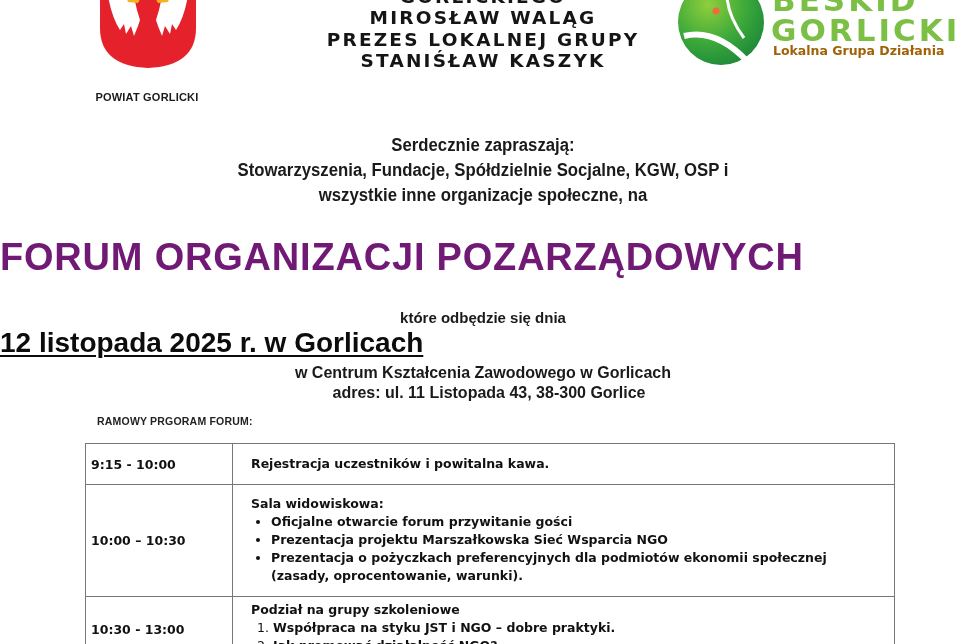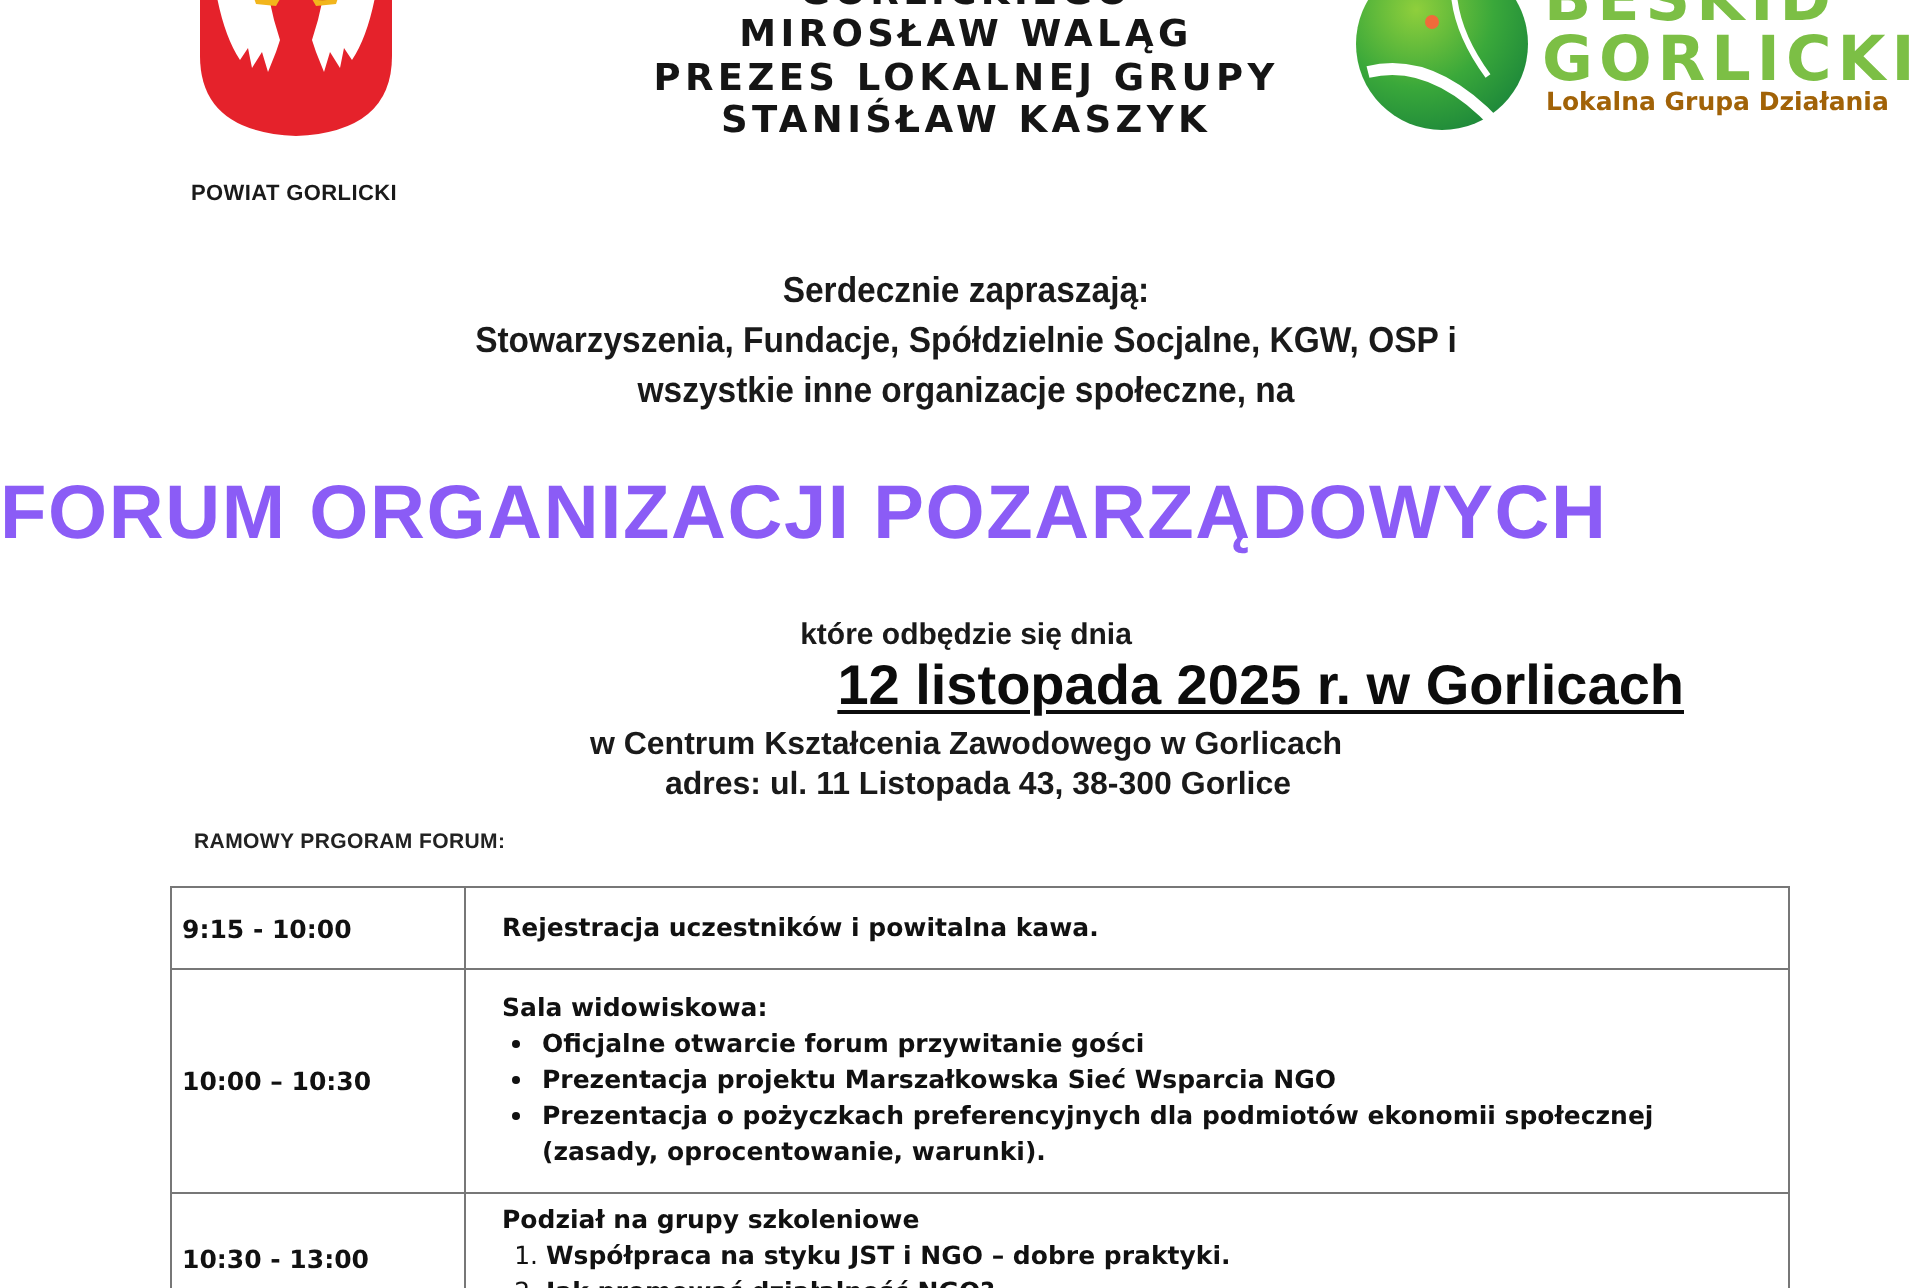--- a/index.html
+++ b/index.html
@@ -44,29 +44,29 @@
       left:0; width:966px; text-align:center; font-family:"Liberation Sans", sans-serif;
       font-weight:bold; font-size:18px; color:#1a1a1a; white-space:nowrap;
     }
     #invite-title { top:135px; transform:scaleX(0.93); }
     #invite-line1 { top:160px; transform:scaleX(0.93); }
     #invite-line2 { top:185px; transform:scaleX(0.93); }
 
     #forum-title {
       left:0; width:765px; top:236px; text-align:center;
       font-family:"Liberation Sans", sans-serif; font-weight:bold;
-      font-size:38px; color:#8b5cf6; white-space:nowrap; letter-spacing:0.8px;
+      font-size:38px; color:#701a75; white-space:nowrap; letter-spacing:0.8px;
     }
 
     #date-intro {
       left:0; width:966px; top:309px; text-align:center;
       font-family:"Liberation Sans", sans-serif; font-weight:bold; font-size:15px; color:#1a1a1a;
     }
     #date-main {
-      left:0; width:842px; top:327px; text-align:right;
+      left:0; width:842px; top:327px; text-align:left;
       font-family:"Liberation Sans", sans-serif; font-weight:bold; font-size:28px; color:#0c0c0c;
     }
     #date-main span { text-decoration:underline; text-decoration-thickness:2px; text-underline-offset:3px; }
     #venue, #address {
       left:0; width:966px; text-align:center;
       font-family:"Liberation Sans", sans-serif; font-weight:bold; font-size:16px; color:#1a1a1a;
     }
     #venue { top:364px; }
     #address { top:384px; left:6px; }
 

